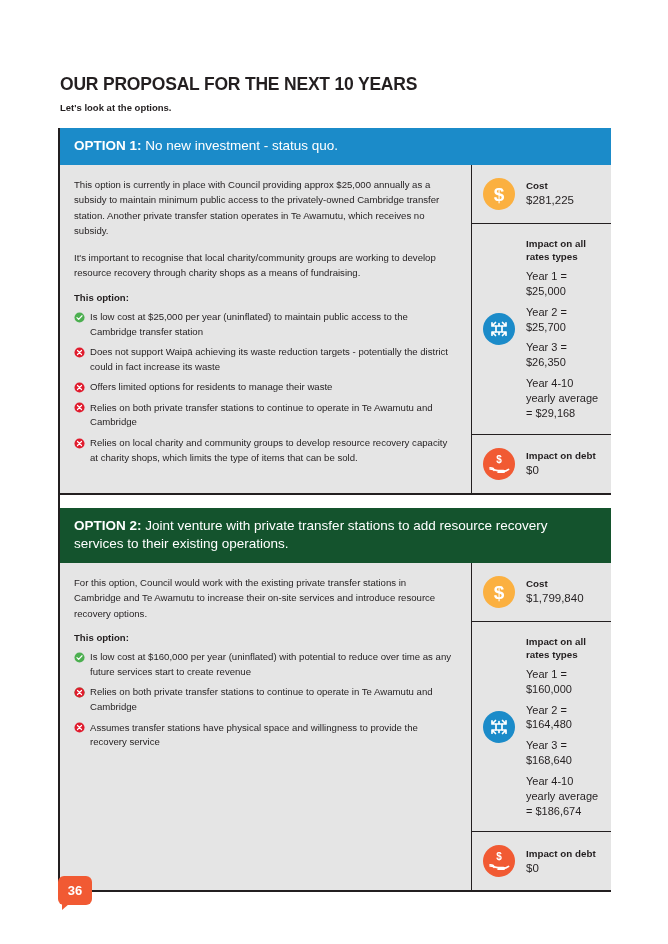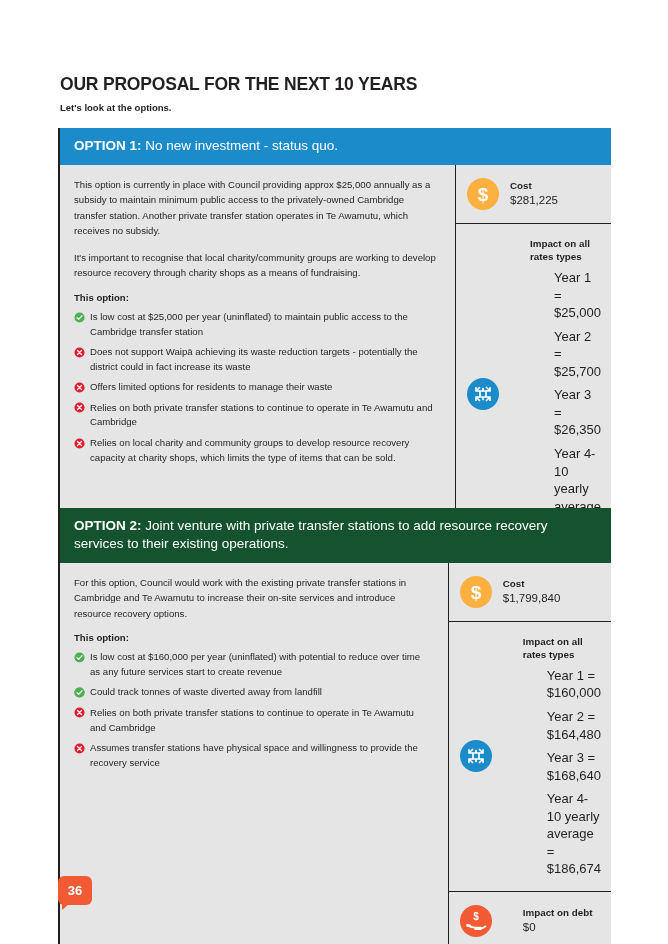--- a/index.html
+++ b/index.html
@@ -116,21 +116,20 @@
 
   
   .side-row {
     display: flex;
     align-items: center;
     padding: 13px 10px 13px 11px;
     box-sizing: border-box;
   }
   .side-row + .side-row {
     border-top: 1.5px solid #231f20;
-    gap: 20px;
   }
   .side-icon {
     width: 32px;
     height: 32px;
     border-radius: 50%;
     flex: 0 0 32px;
     margin-right: 11px;
     position: relative;
   }
   .ic-cost { background: #fbb040; }
@@ -141,24 +140,23 @@
   .side-title {
     font-weight: bold;
     font-size: 9.8px;
     line-height: 1.34;
   }
   .side-value {
     font-size: 11.5px;
     line-height: 1.45;
   }
   .side-line {
-    font-size: 13px;
+    font-size: 11px;
     line-height: 1.35;
     margin-top: 6px;
-    margin-left: 24px;
   }
 
   
   .footer {
     position: absolute;
     left: 58px;
     top: 858px;
     display: flex;
     align-items: flex-start;
     margin-top: 18px;
@@ -343,29 +341,20 @@
             <span class="marker">
               <svg viewBox="0 0 24 24" width="11" height="11">
                   <circle cx="12" cy="12" r="11" fill="#4caf50"></circle>
                   <path d="M6.5 12.4l3.6 3.6 7.4-7.8" fill="none" stroke="#ffffff" stroke-width="2.6" stroke-linecap="round" stroke-linejoin="round"></path>
                 </svg>
             </span>
           </li>
           <li>
             <span class="marker">
               <svg viewBox="0 0 24 24" width="11" height="11">
-                  <circle cx="12" cy="12" r="11" fill="#4caf50"></circle>
-                  <path d="M6.5 12.4l3.6 3.6 7.4-7.8" fill="none" stroke="#ffffff" stroke-width="2.6" stroke-linecap="round" stroke-linejoin="round"></path>
-                </svg>
-            </span>
-            <span>Could track tonnes of waste diverted away from landfill</span>
-          </li>
-          <li>
-            <span class="marker">
-              <svg viewBox="0 0 24 24" width="11" height="11">
                   <circle cx="12" cy="12" r="11" fill="#e01b2d"></circle>
                   <path d="M7.6 7.6l8.8 8.8M16.4 7.6l-8.8 8.8" stroke="#ffffff" stroke-width="2.6" stroke-linecap="round"></path>
                 </svg>
             </span>
             <span>Relies on both private transfer stations to continue to operate in Te Awamutu and Cambridge</span>
           </li>
           <li>
             <span class="marker">
               <svg viewBox="0 0 24 24" width="11" height="11">
                   <circle cx="12" cy="12" r="11" fill="#e01b2d"></circle>

